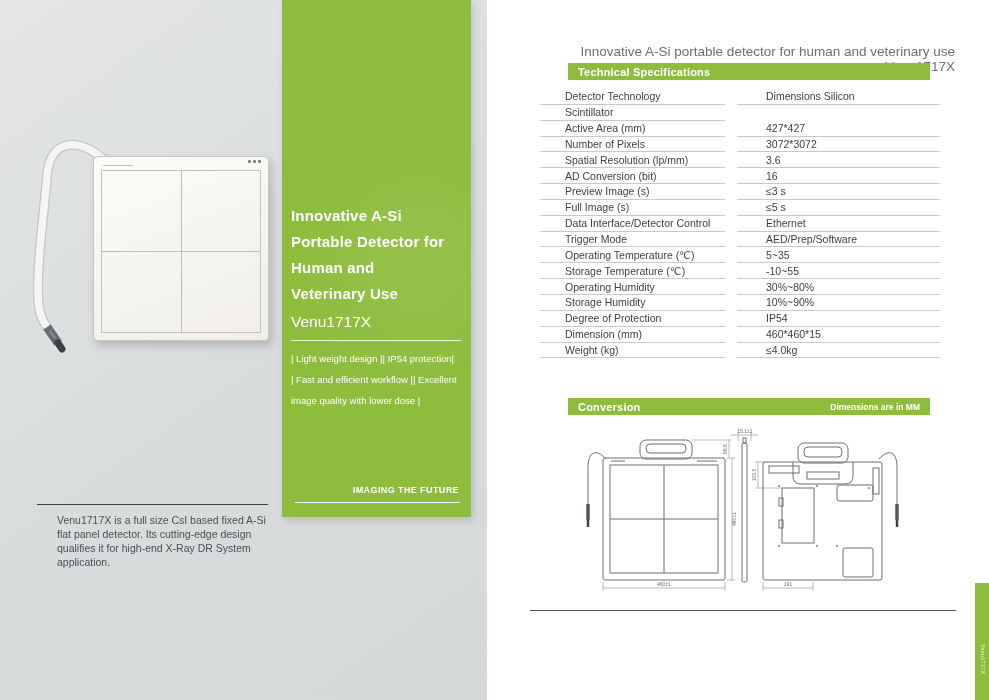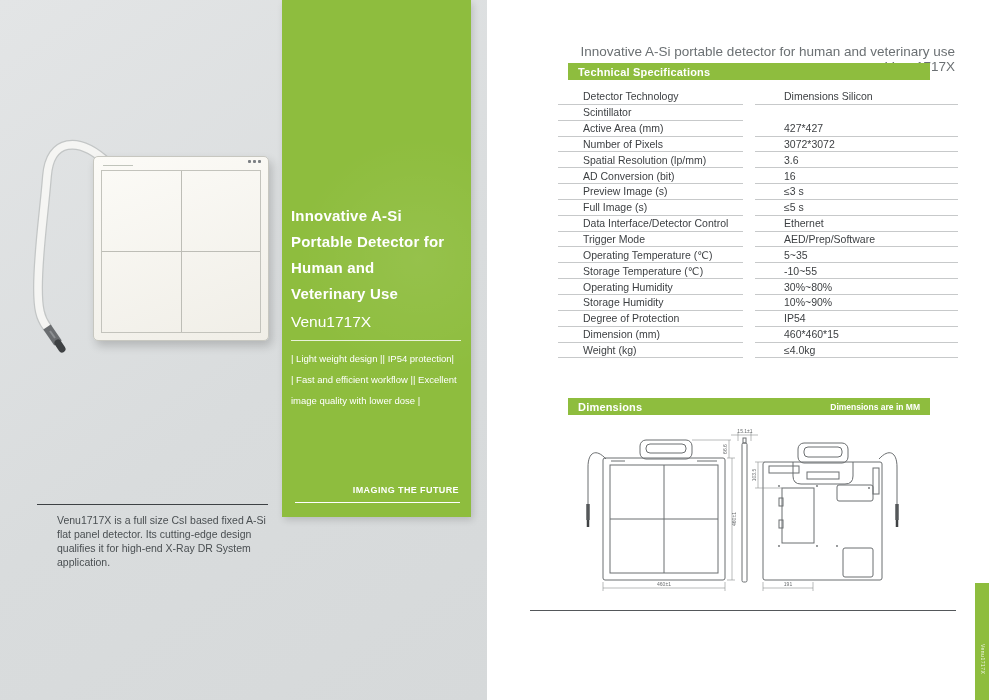--- a/index.html
+++ b/index.html
@@ -66,21 +66,21 @@
   }
   .section-bar{
     position:absolute;left:530px;width:362px;height:17px;box-sizing:border-box;
     background:#8ebd3e;color:#fff;display:flex;align-items:center;
     justify-content:space-between;padding:0 10px;margin-left:38px;
   }
   .section-bar .bar-title{font-size:11px;font-weight:bold;letter-spacing:.2px;}
   .section-bar .bar-note{font-size:8.5px;font-weight:bold;text-align:center;}
   .spec-bar{top:63px;}
   .dim-bar{top:398px;}
-  .spec-table{position:absolute;left:558px;top:89px;width:400px;}
+  .spec-table{position:absolute;left:540px;top:89px;width:400px;}
   .spec-row{display:flex;height:15.85px;}
   .spec-cell{box-sizing:border-box;display:flex;align-items:center;
     font-size:10.5px;color:#3c3f42;border-bottom:1px solid #c7c9ca;}
   .spec-cell.label{width:185px;margin-right:12px;padding-left:25px;}
   .spec-cell.value{width:203px;padding-left:29px;}
   .drawings{position:absolute;left:585px;top:428px;width:400px;height:183px;}
   .drawings svg{display:block;}
   .draw-stroke{stroke:#6b6e70;stroke-width:1;fill:none;}
   .dim-stroke{stroke:#8a8d8f;stroke-width:.6;fill:none;}
   .dim-text{font-size:5px;fill:#6b6e70;font-family:"Liberation Sans",sans-serif;}
@@ -208,21 +208,21 @@
     <div class="spec-cell label">Dimension (mm)</div>
     <div class="spec-cell value">460*460*15</div>
   </div>
     <div class="spec-row">
     <div class="spec-cell label">Weight (kg)</div>
     <div class="spec-cell value">≤4.0kg</div>
   </div>
   </div>
 
 <div class="section-bar dim-bar">
-  <span class="bar-title">Dimensions</span>
+  <span class="bar-title">Conversion</span>
   <span class="bar-note">Dimensions are in MM</span>
 </div>
 
 <div class="drawings">
   <svg viewBox="0 0 400 183" width="400" height="183">
 
     <g>
       <rect class="draw-stroke" x="18" y="30" width="122" height="122" rx="2"></rect>
       <rect class="draw-stroke" x="25" y="37" width="108" height="108"></rect>
       <line class="draw-stroke" x1="79" y1="37" x2="79" y2="145"></line>

